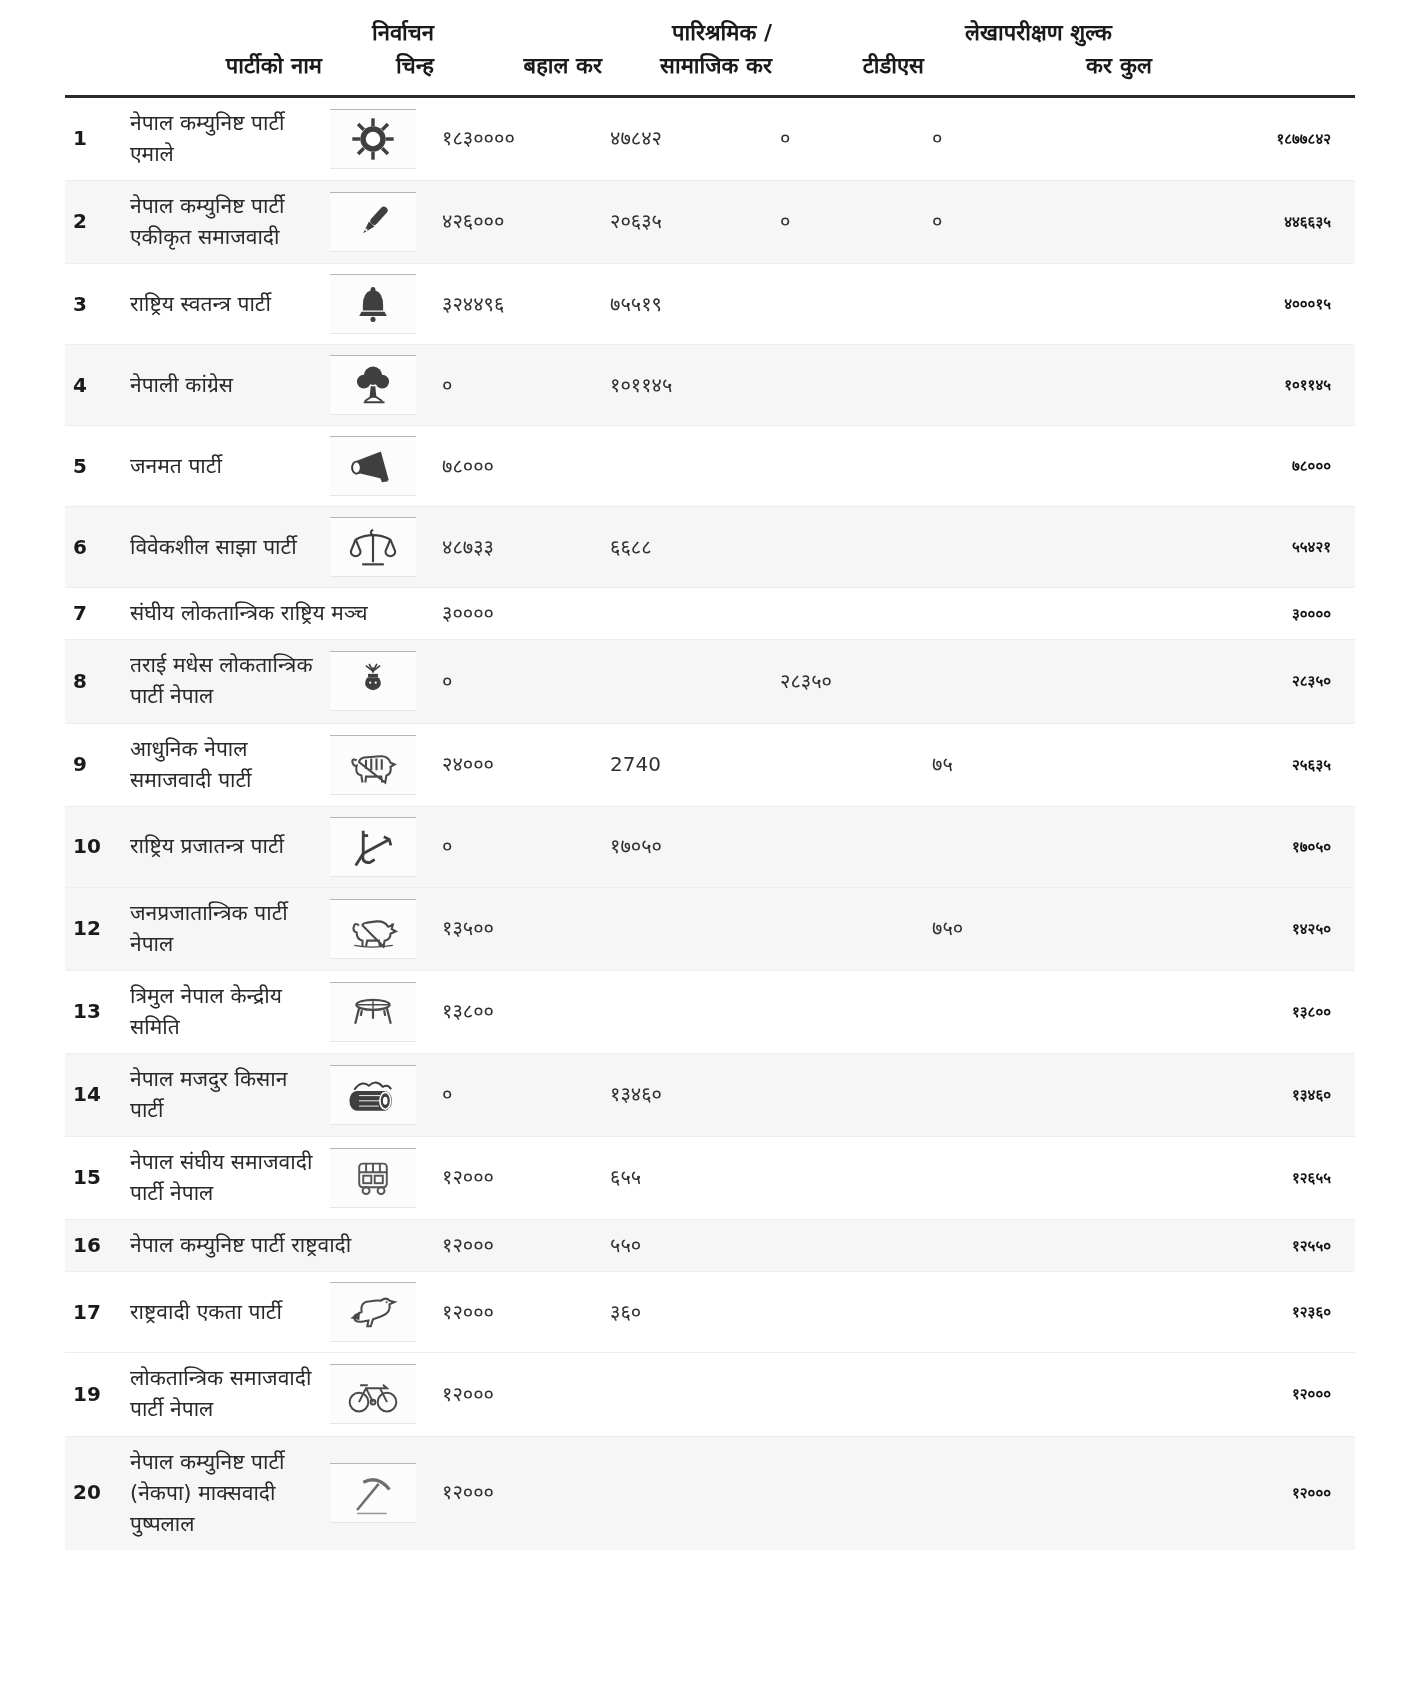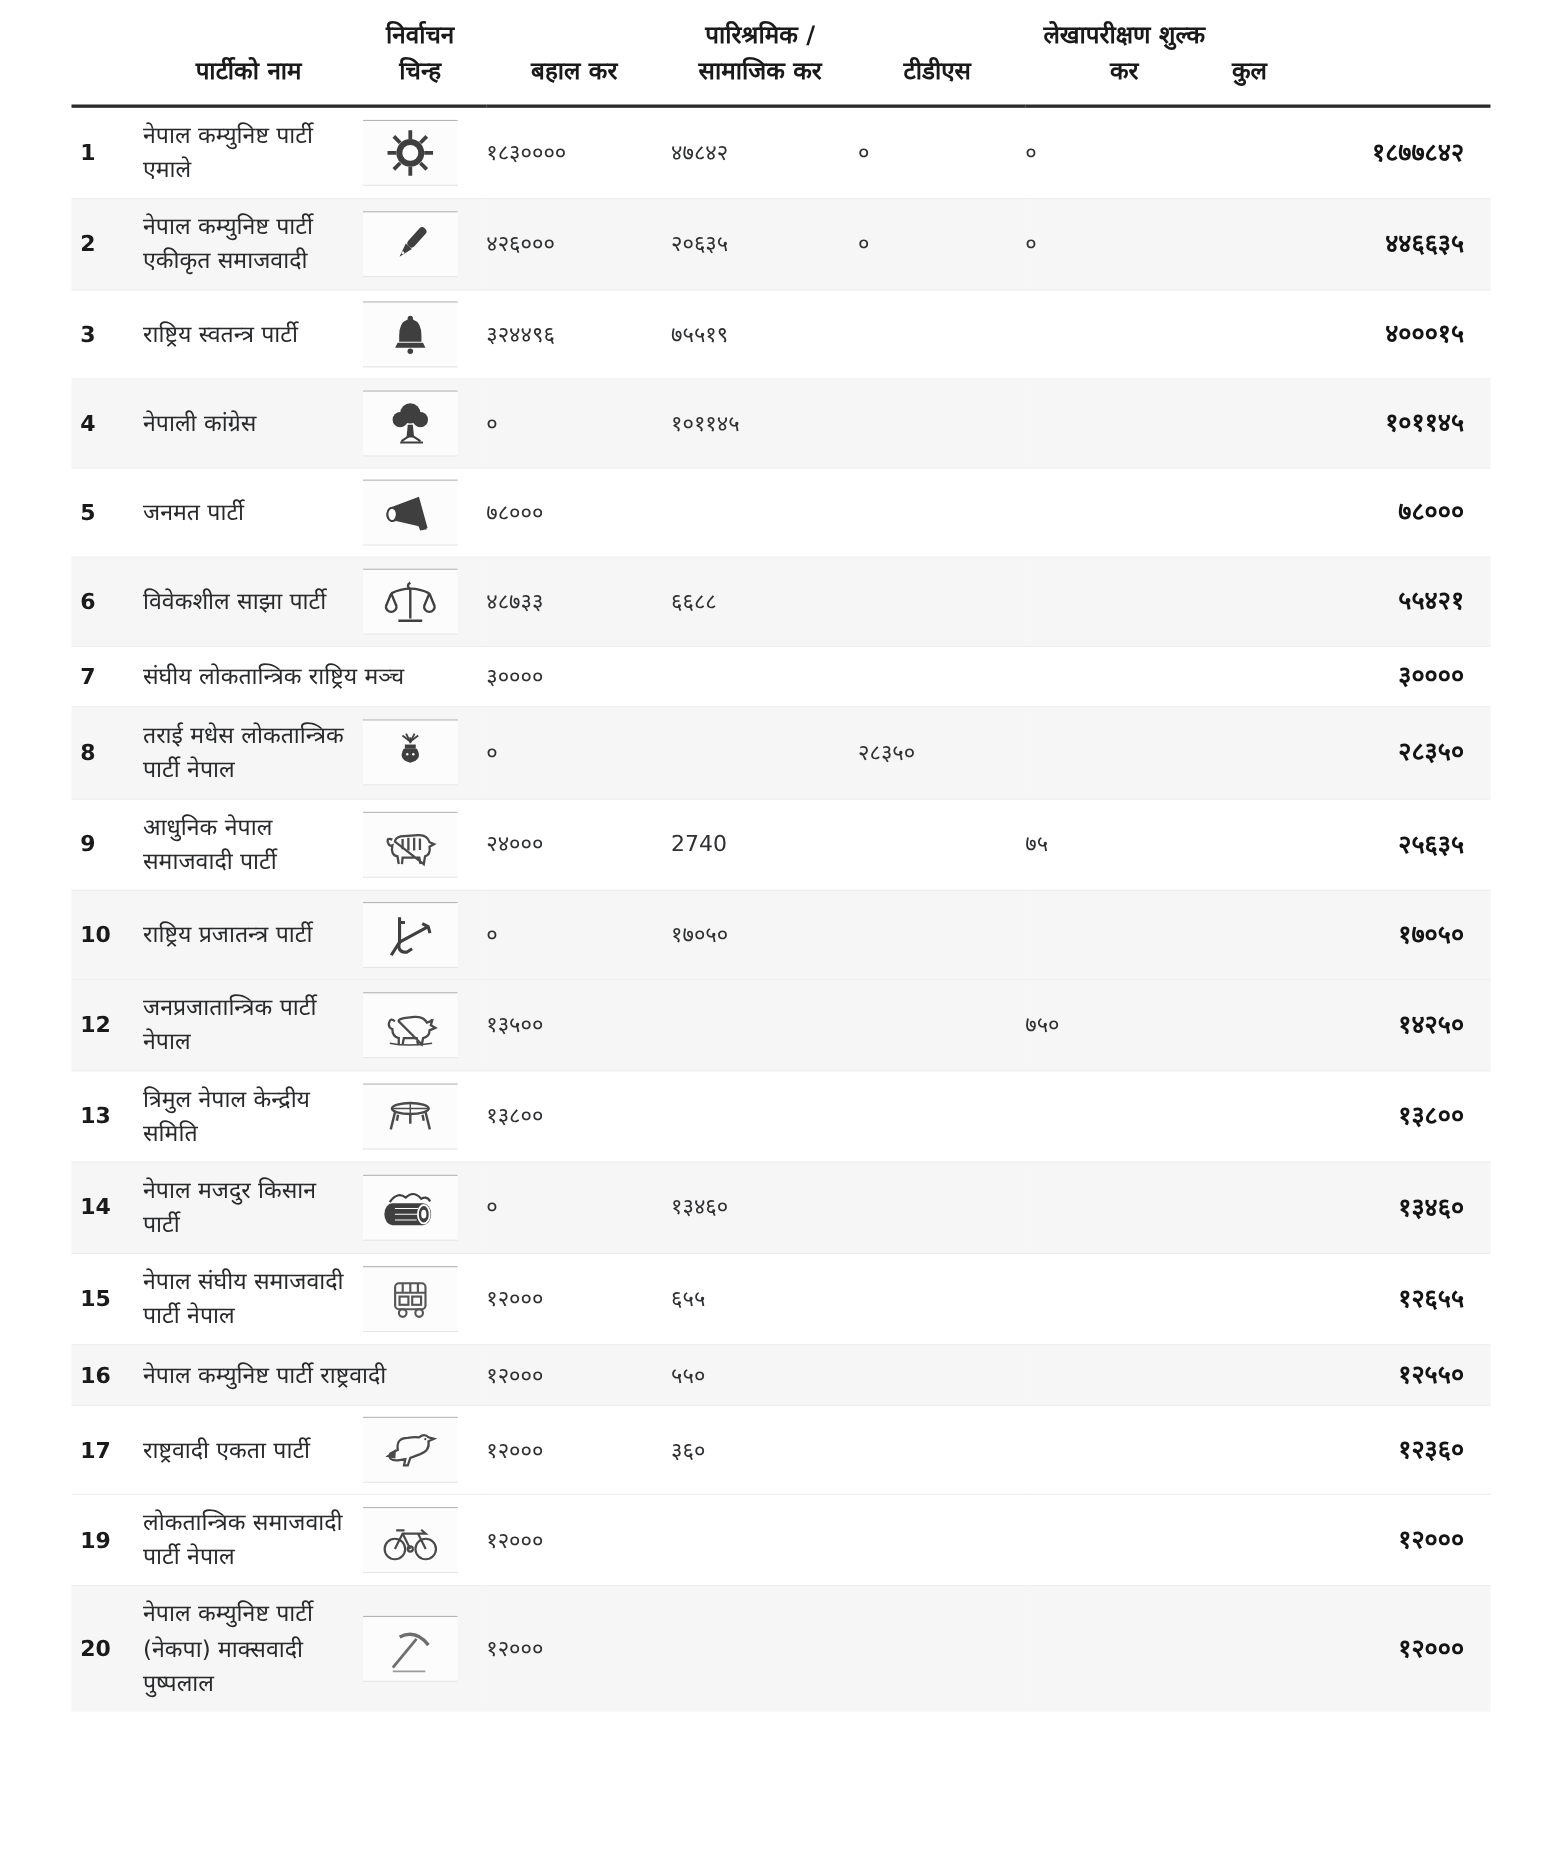--- a/index.html
+++ b/index.html
@@ -5,21 +5,21 @@
   html,body{margin:0;padding:0;background:#ffffff;}
   body{
     width:1424px;
     font-family:"DejaVu Sans","Liberation Sans",sans-serif;
     color:#202122;
     -webkit-font-smoothing:antialiased;
   }
   .table-wrap{margin:10px 69px 24px 65px;}
   table{border-collapse:collapse;width:100%;table-layout:fixed;}
   thead th{
-    text-align:center;
+    text-align:right;
     vertical-align:bottom;
     font-weight:700;
     font-size:22px;
     line-height:1.5;
     padding:6px 8px 13px 0;
     border-bottom:3px solid #2b2b2b;
     color:#1a1a1a;
   }
   thead th.col-total{text-align:left;padding-right:24px;}
   tbody td{
@@ -31,21 +31,21 @@
   }
   tbody tr{border-top:1px solid #ededed;}
   tbody tr:first-child{border-top:none;}
   tbody tr.alt{background:#f6f6f6;}
   td.c-sn{font-weight:700;font-size:20px;color:#1a1a1a;padding-left:8px;}
   td.c-name{padding-right:14px;}
   td.c-rent,td.c-remu,td.c-tds,td.c-audit{font-size:20px;color:#2f3032;}
   td.c-total{
     text-align:right;
     font-weight:700;
-    font-size:23px;
+    font-size:15px;
     color:#141414;
     padding-right:24px;
     white-space:nowrap;
   }
   .sym-box{
     width:86px;height:58px;
     background:#fcfcfc;
     border-top:1px solid #b5b5b5;
     border-bottom:1px solid #e6e6e6;
     display:flex;align-items:center;justify-content:center;

